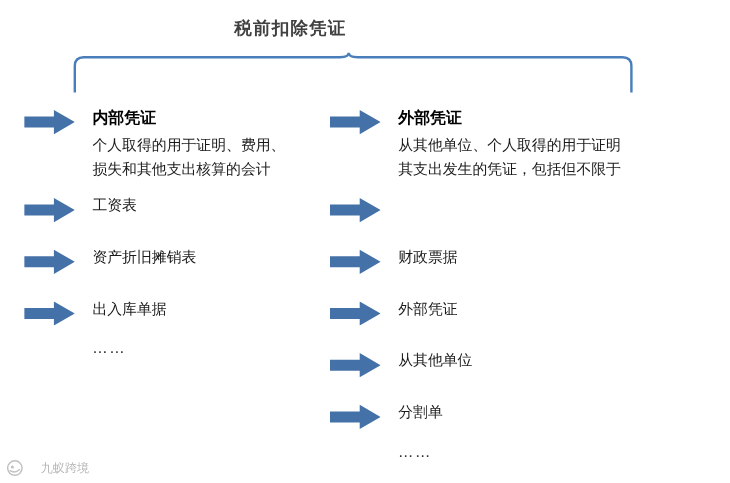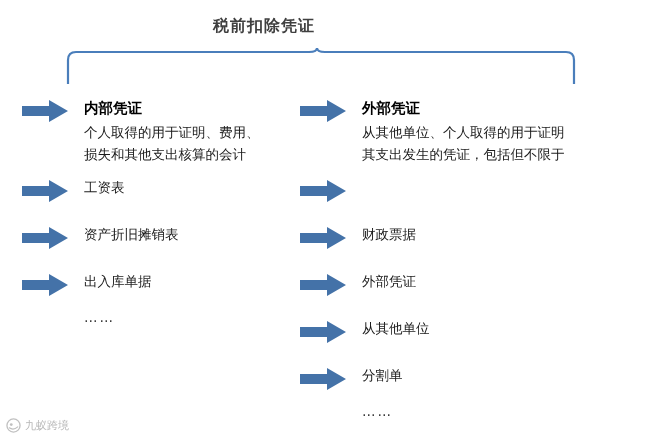--- a/index.html
+++ b/index.html
@@ -92,21 +92,21 @@
   .row.head { margin-bottom: 10px; }
   .row.item { margin-bottom: 21px; }
   .row.item.tight { margin-bottom: 10px; }
 
   .watermark {
     position: absolute;
     left: 6px;
     bottom: 6px;
     display: flex;
     align-items: center;
-    gap: 4px;
+    gap: 16px;
     opacity: 0.62;
   }
   .wm-logo {
     width: 15px;
     height: 15px;
   }
   .wm-text {
     font-size: 11px;
     color: #8a8a8a;
   }

